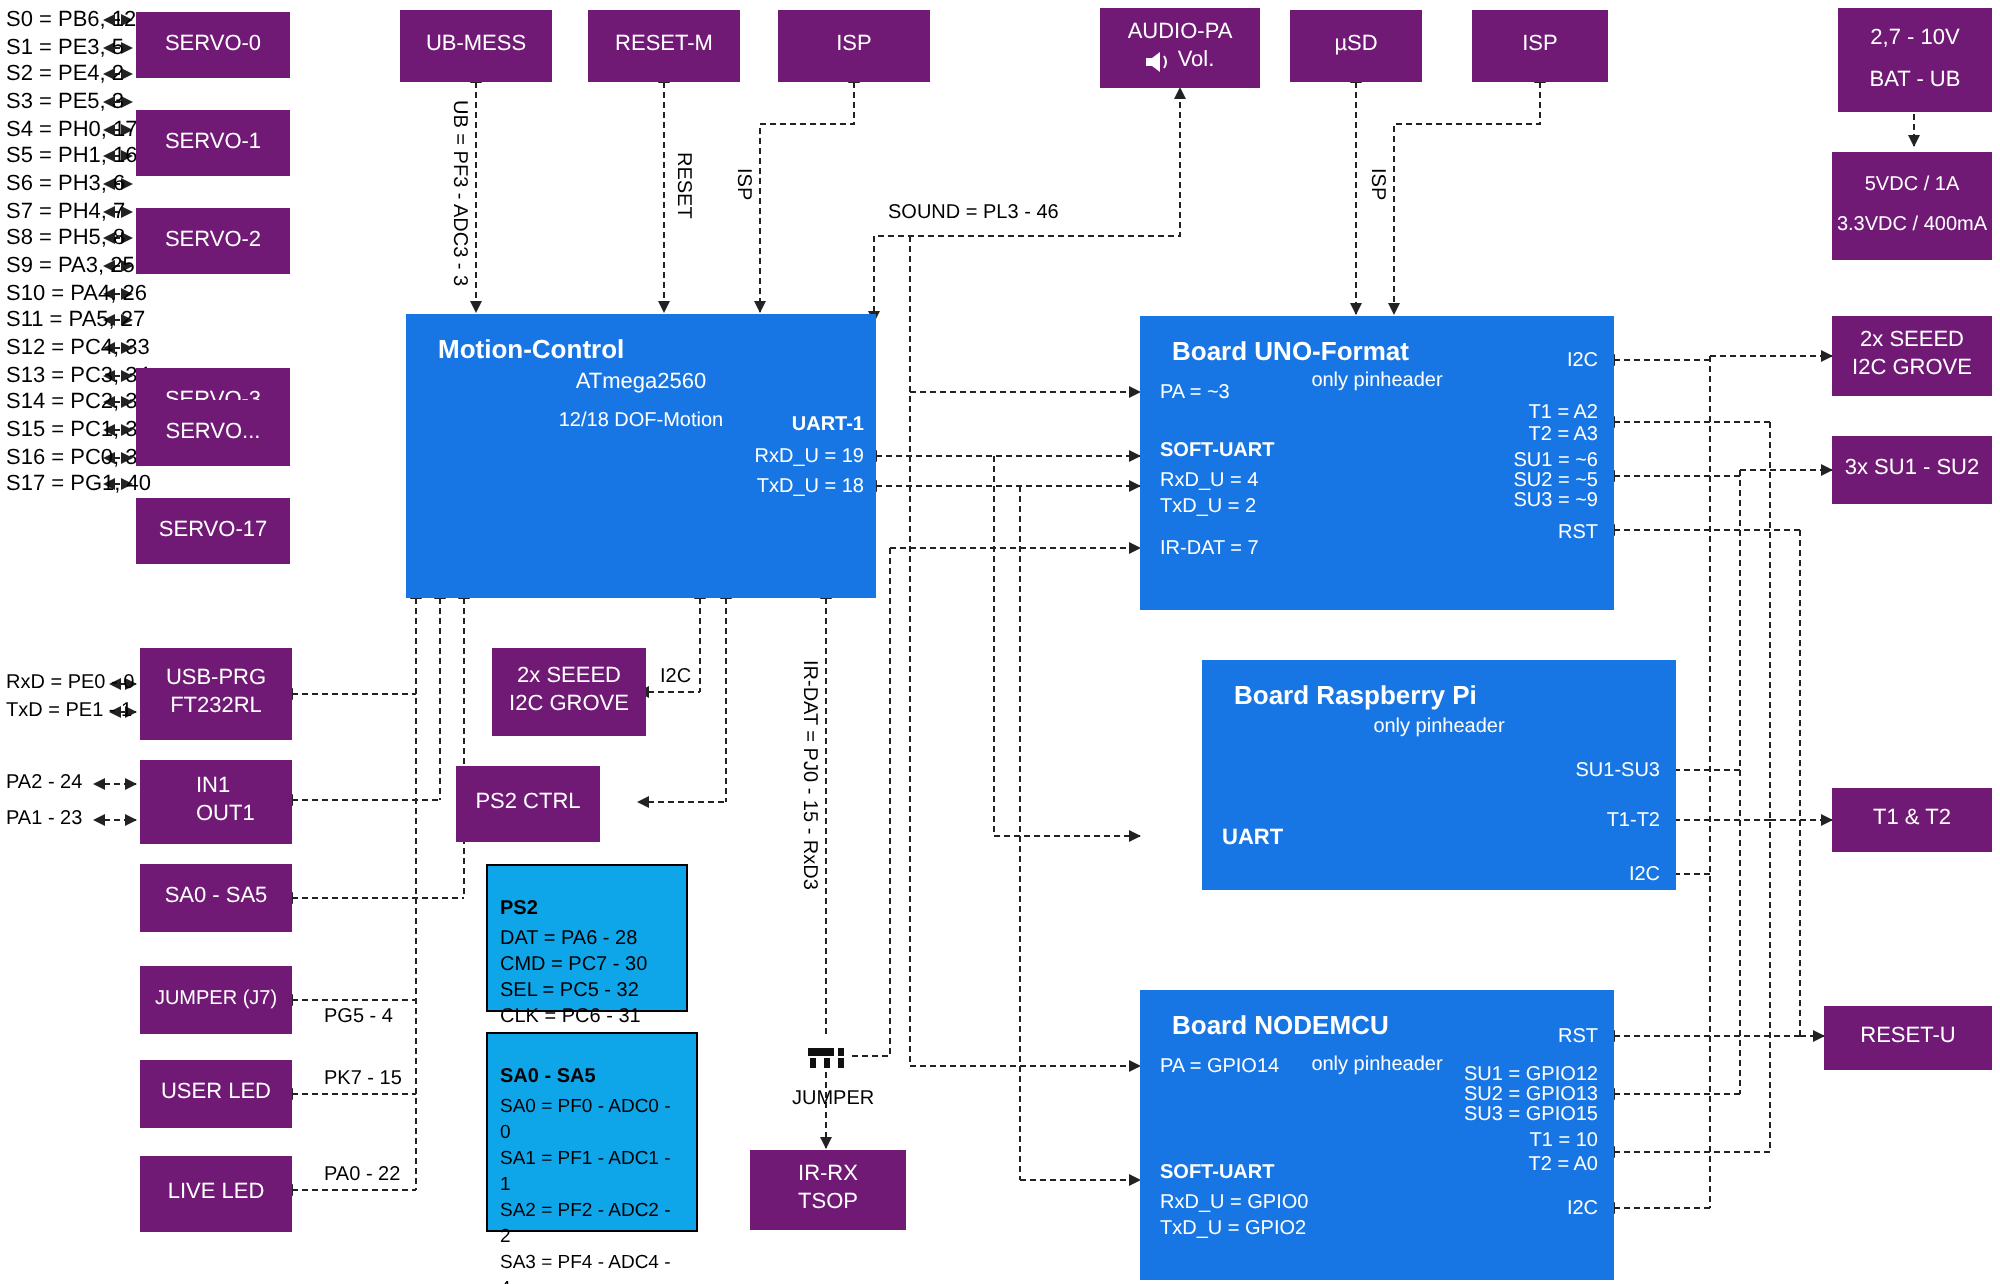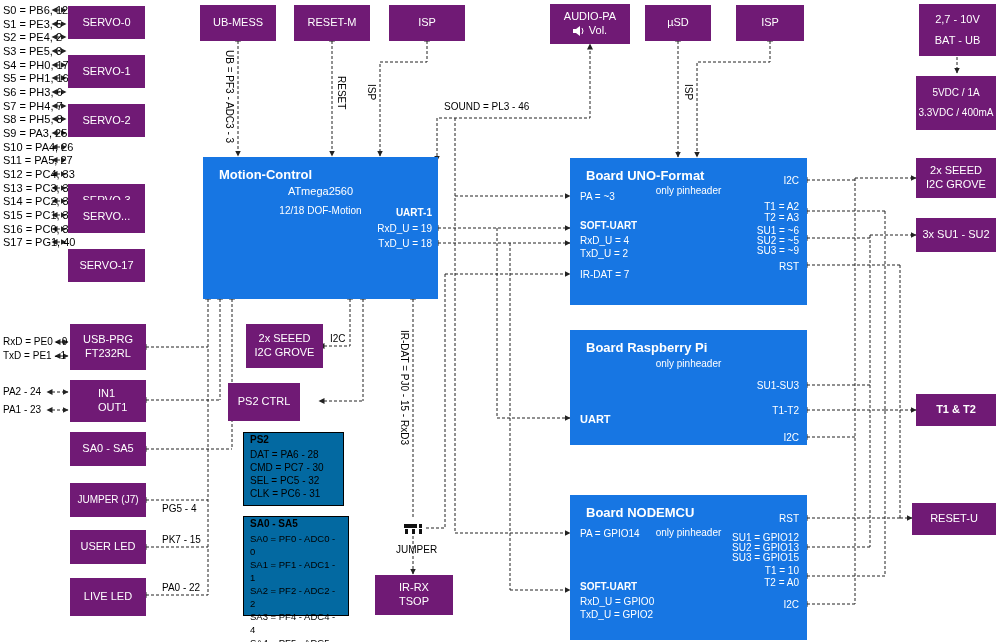--- a/index.html
+++ b/index.html
@@ -16,22 +16,22 @@
   .board .t  { position:absolute; left:0; width:100%; font-weight:bold; font-size:13px;margin-left:16px; }
   .board .st { position:absolute; left:0; width:100%; text-align:center; font-size:10px; }
   .board .L  { position:absolute; font-size:10px; white-space:nowrap; }
   .board .R  { position:absolute; font-size:10px; white-space:nowrap; text-align:right; }
   .board .b  { font-weight:bold; }
 
   .pin  { position:absolute; font-size:11px; white-space:nowrap; }
   .lbl  { position:absolute; font-size:10px; white-space:nowrap; }
   .vlbl { position:absolute; font-size:10px; white-space:nowrap; writing-mode:vertical-rl; }
 
-  .legend { position:absolute; background:#0369a1; border:1px solid #000; font-size:10px;
-            padding:0 6px; line-height:13px; }
+  .legend { position:absolute; background:#0ea5e9; border:1px solid #000; font-size:10px;
+            padding:15px 6px; line-height:13px; }
   .legend .lt { font-weight:bold; margin-bottom:2px; }
 
   svg.wires { position:absolute; left:0; top:0; pointer-events:none; }
   .volrow { display:flex; align-items:center; gap:4px; justify-content:center; }
   .jicon { position:absolute; }
 </style>
 </head>
 <body>
 
 <div class="canvas">
@@ -213,21 +213,21 @@
     <span class="gap"></span>
     <span>3.3VDC / 400mA</span>
   </div>
   <div class="bb" style="left:916px;top:158px;width:80px;height:40px;">
     <span>2x SEEED</span>
     <span>I2C GROVE</span>
   </div>
   <div class="bb" style="left:916px;top:218px;width:80px;height:34px;">
       <span>3x SU1 - SU2</span>
     </div>
-  <div class="bb" style="left:916px;top:394px;width:80px;height:32px;font-weight:bold;">
+  <div class="bb" style="left:916px;top:394px;width:80px;height:32px;">
       <span>T1 &amp; T2</span>
     </div>
   <div class="bb" style="left:912px;top:503px;width:84px;height:32px;">
       <span>RESET-U</span>
     </div>
 
   <div class="board" style="left:203px;top:157px;width:235px;height:142px;">
     <div class="t" style="top:10px;">Motion-Control</div>
     <div class="st" style="top:28px;font-size:11px;">ATmega2560</div>
     <div class="st" style="top:48px;text-align:center;">12/18 DOF-Motion</div>
@@ -246,21 +246,21 @@
     <div class="L" style="left:10px;top:111px;">IR-DAT = 7</div>
     <div class="R" style="right:8px;top:17px;">I2C</div>
     <div class="R" style="right:8px;top:43px;">T1 = A2</div>
     <div class="R" style="right:8px;top:54px;">T2 = A3</div>
     <div class="R" style="right:8px;top:67px;">SU1 = ~6</div>
     <div class="R" style="right:8px;top:77px;">SU2 = ~5</div>
     <div class="R" style="right:8px;top:87px;">SU3 = ~9</div>
     <div class="R" style="right:8px;top:103px;">RST</div>
   </div>
 
-  <div class="board" style="left:570px;top:330px;width:237px;height:115px;">
+  <div class="board" style="left:601px;top:330px;width:237px;height:115px;">
     <div class="t" style="top:10px;">Board Raspberry Pi</div>
     <div class="st" style="top:28px;">only pinheader</div>
     <div class="L b" style="left:10px;top:83px;font-size:11px;">UART</div>
     <div class="R" style="right:8px;top:50px;">SU1-SU3</div>
     <div class="R" style="right:8px;top:75px;">T1-T2</div>
     <div class="R" style="right:8px;top:102px;">I2C</div>
   </div>
 
   <div class="board" style="left:570px;top:495px;width:237px;height:145px;">
     <div class="t" style="top:10px;">Board NODEMCU</div>

